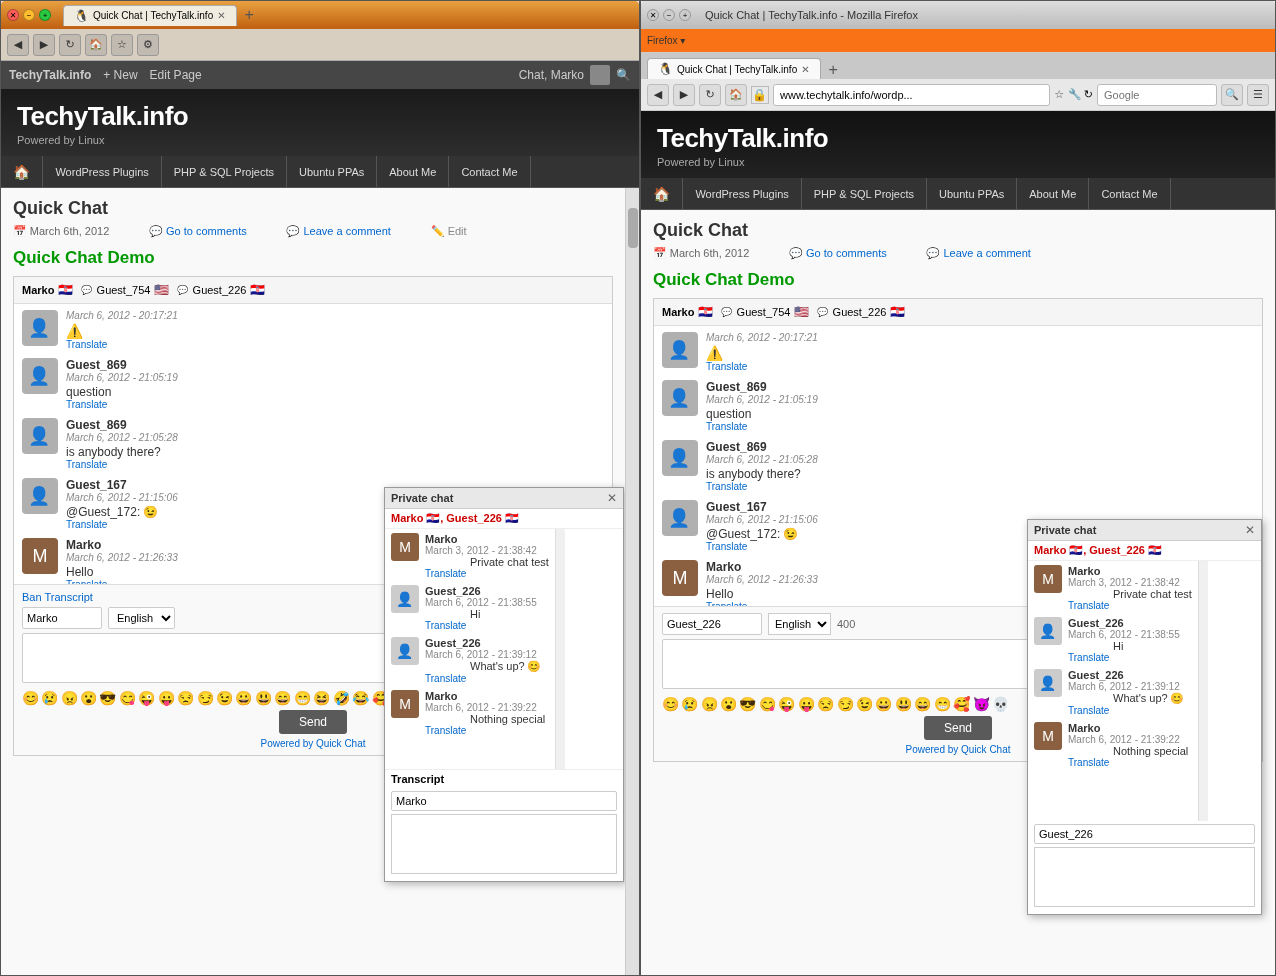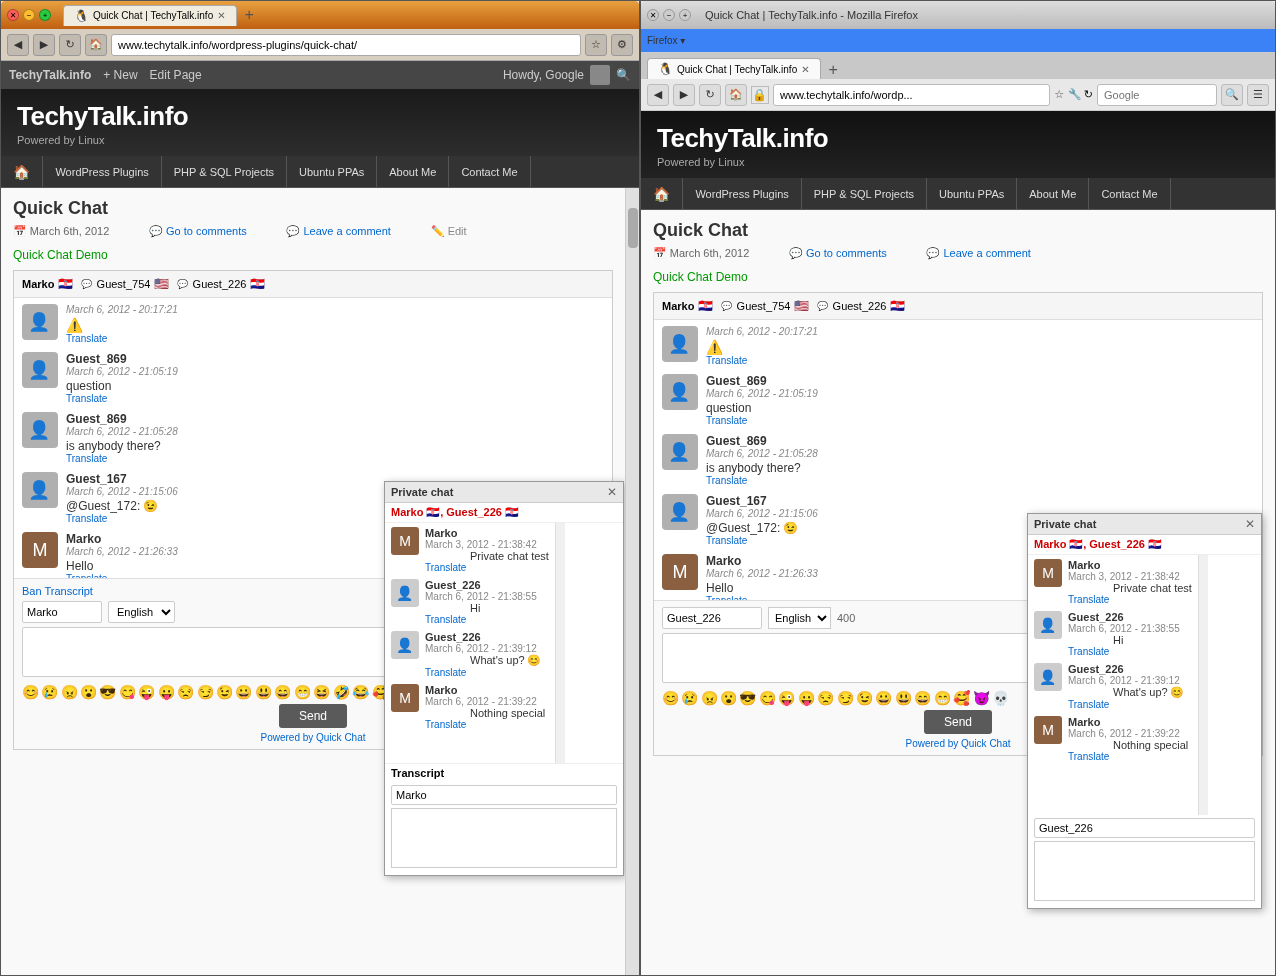--- a/index.html
+++ b/index.html
@@ -233,22 +233,22 @@
       align-items: center;
       gap: 12px;
       font-size: 11px;
       color: #666;
       margin-bottom: 10px;
       flex-wrap: wrap;
     }
     .post-meta a { color: #0066cc; text-decoration: none; margin-left: 28px; }
     .post-meta .date { display: flex; align-items: center; gap: 4px; }
     .demo-title {
-      font-size: 12px;
-      font-weight: normal;
+      font-size: 17px;
+      font-weight: bold;
       color: #009900;
       margin-bottom: 8px;
     }
 
     
     .chat-widget {
       border: 1px solid #ccc;
       background: #fff;
       font-size: 12px;
     }
@@ -511,33 +511,32 @@
       </div>
       <div class="new-tab-btn">+</div>
     </div>
   </div>
 
   <div class="nav-bar nav-bar-left">
     <div class="nav-btn">◀</div>
     <div class="nav-btn">▶</div>
     <div class="nav-btn">↻</div>
     <div class="nav-btn">🏠</div>
-    <input class="address-bar" type="text" value="www.techytalk.info/wordpress-plugins/quick-chat/" style="">
     <div class="nav-btn">☆</div>
     <div class="nav-btn">⚙</div>
   </div>
 
   <div class="wp-admin-bar">
     <span class="site-name">TechyTalk.info</span>
     <span class="new-item">
       <span>+ New</span>
     </span>
     <span>Edit Page</span>
     <div class="howdy">
-      <span>Howdy, Google</span>
+      <span>Chat, Marko</span>
       <span style="width:20px;height:20px;background:#888;border-radius:2px;display:inline-block;"></span>
       <span class="search-icon">🔍</span>
     </div>
   </div>
 
   <div class="site-header">
     <div class="site-title">TechyTalk.info</div>
     <div class="site-subtitle">Powered by Linux</div>
   </div>
 
@@ -754,21 +753,21 @@
 
   <div class="title-bar title-bar-right">
     <div class="window-controls">
       <div class="wc-btn wc-close-r">✕</div>
       <div class="wc-btn wc-min-r">−</div>
       <div class="wc-btn wc-max-r">+</div>
     </div>
     <span style="font-size:11px; color:#333; margin-left:8px;">Quick Chat | TechyTalk.info - Mozilla Firefox</span>
   </div>
 
-  <div style="background:#3b82f6; border-bottom:1px solid #ccc; display:flex; align-items:center; padding: 2px 6px; gap:4px; height:24px;">
+  <div style="background:#f97316; border-bottom:1px solid #ccc; display:flex; align-items:center; padding: 2px 6px; gap:4px; height:24px;">
     <span style="font-size:10px; color:#333; cursor:pointer;">Firefox ▾</span>
   </div>
 
   <div style="background:#c8c8c8; display:flex; align-items:flex-end; padding: 0 6px; gap:4px; height:26px;">
     <div class="tab active-right" style="background:#f9f9f9;">
       <span class="tab-icon">🐧</span>
       <span style="font-size:10px; overflow:hidden; max-width:160px; white-space:nowrap; text-overflow:ellipsis;">Quick Chat | TechyTalk.info</span>
       <span class="tab-close">✕</span>
     </div>
     <div class="new-tab-btn">+</div>

